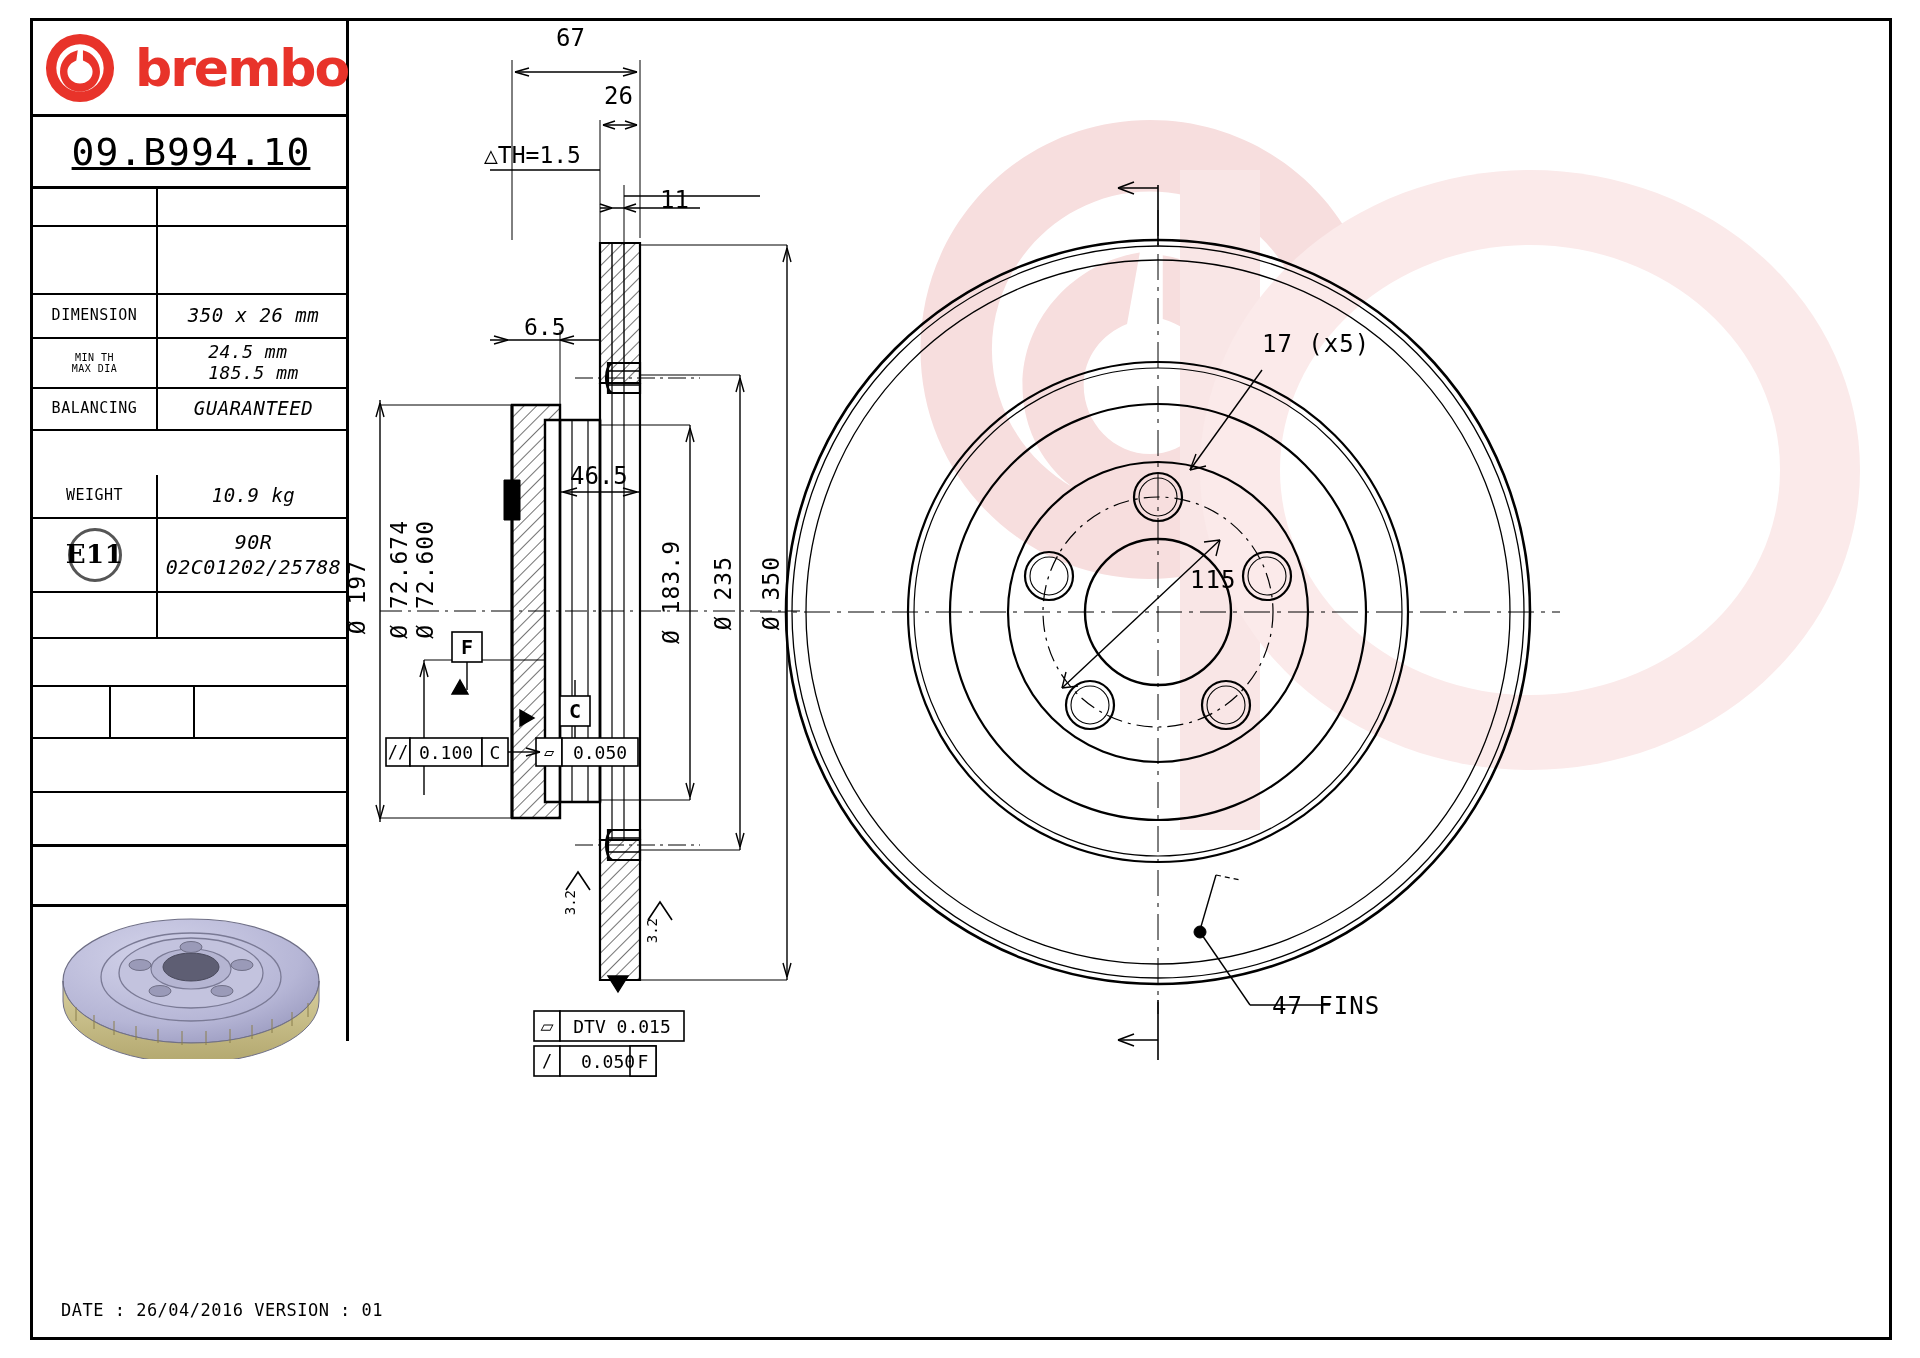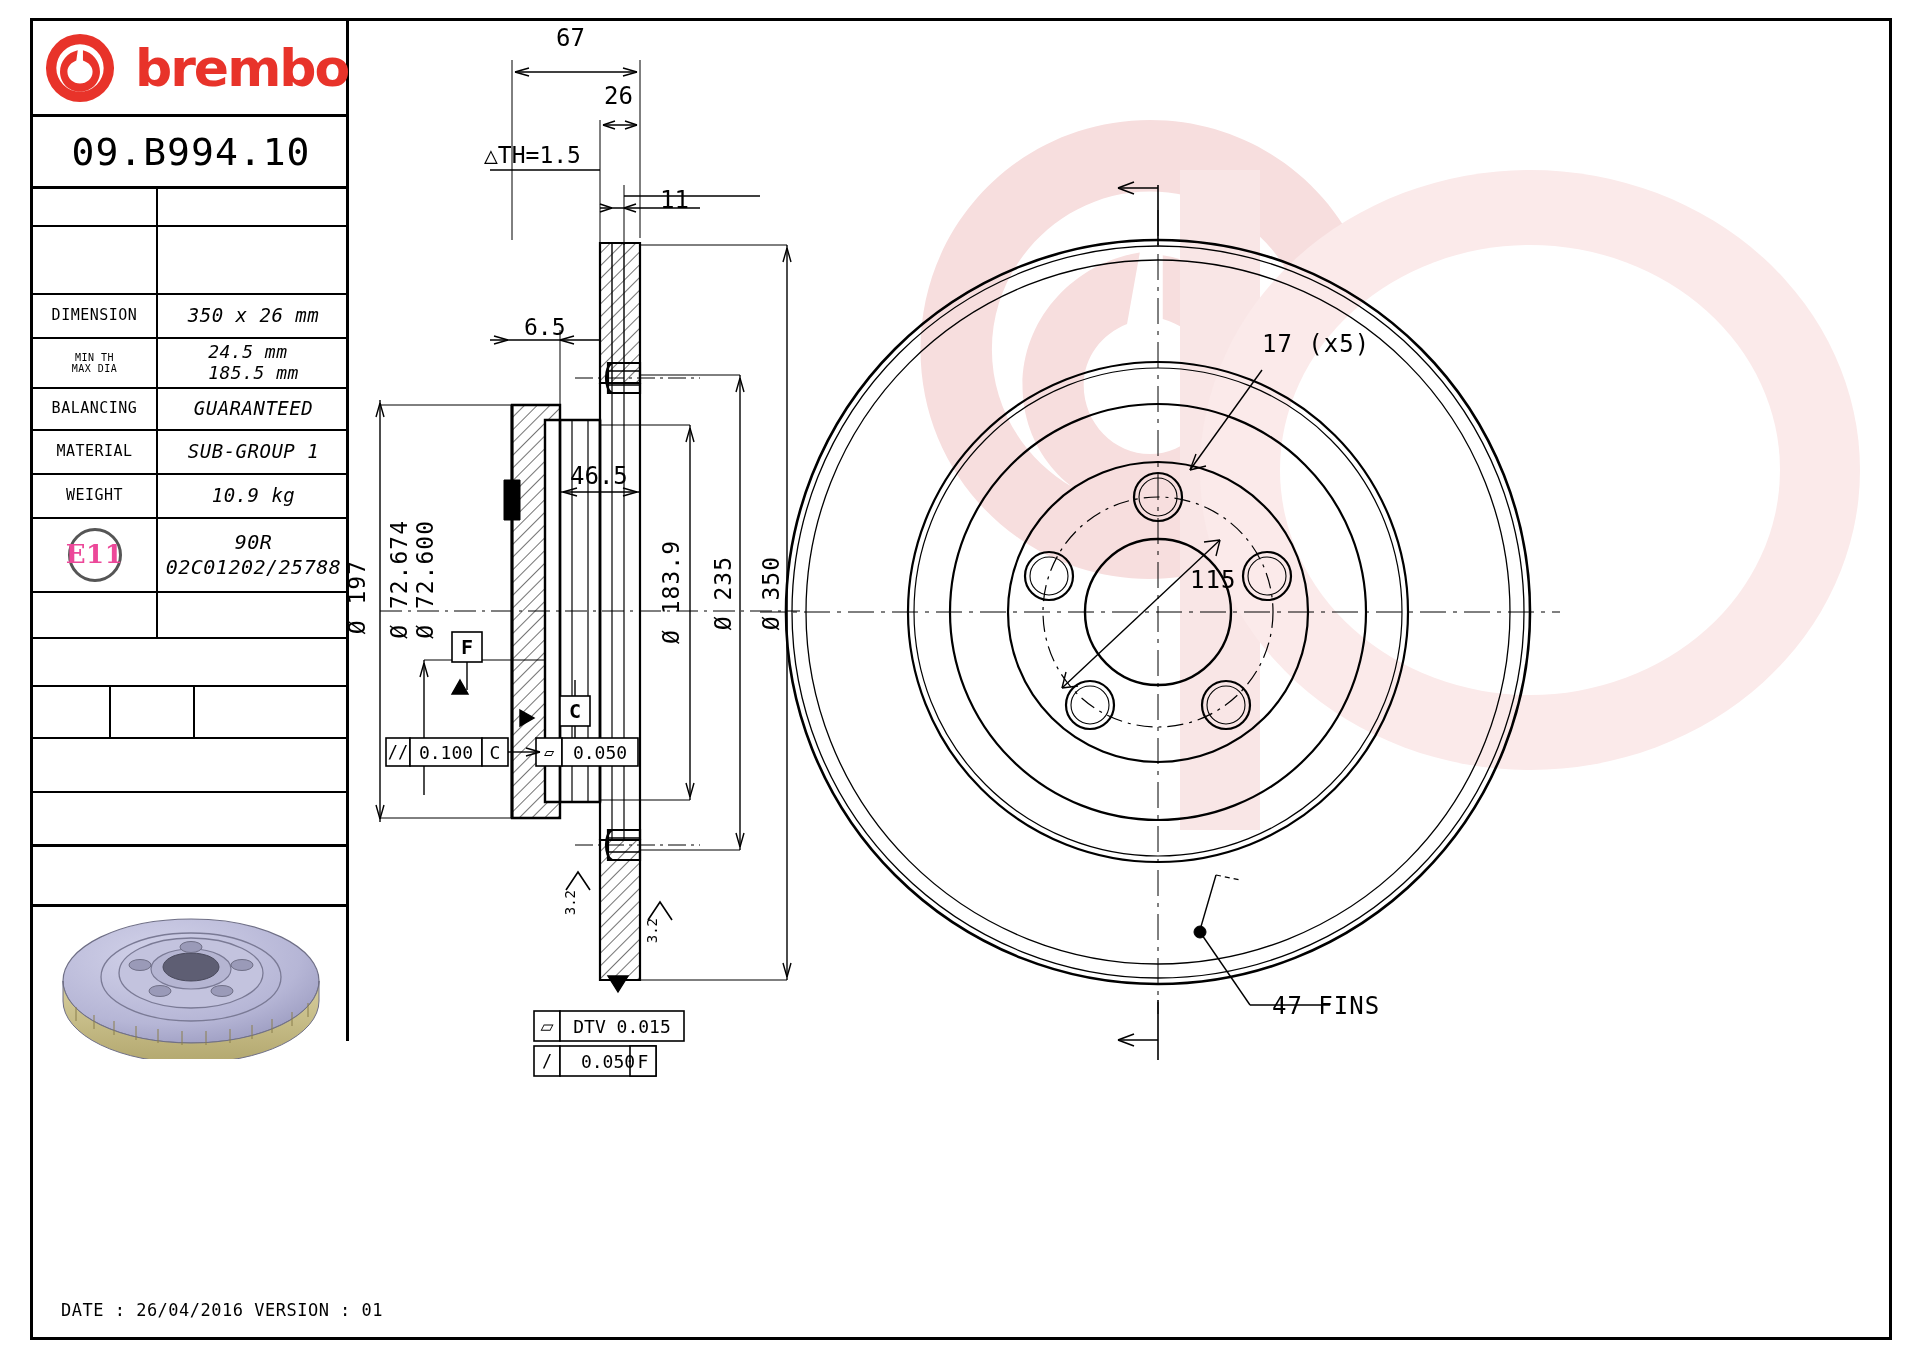--- a/index.html
+++ b/index.html
@@ -36,25 +36,25 @@
               border-right: 2px solid #000; font-size: 15px; letter-spacing: .5px; text-align: center; line-height: 1.15;}
   .tb-cellR { position: absolute; left: 125px; width: 191px; height: 100%;
               display: flex; align-items: center; justify-content: center;
               font-size: 19px; letter-spacing: .5px; text-align: left; line-height: 1.15; font-style: italic;}
   
   #logo-row { position: absolute; left:0; top:0; width:316px; height:96px; border-bottom:3px solid #000;
               display:flex; align-items:center; justify-content:flex-start; padding-left:10px;}
   .brembo-word { color:#e8332a; font-family:"DejaVu Sans", sans-serif; font-weight:bold;
                  font-size:52px; letter-spacing:-2px; margin-left:18px;}
   #code-row { position: absolute; left:0; top:96px; width:316px; height:72px; border-bottom:3px solid #000;
-              display:flex; align-items:center; justify-content:center;}
+              display:flex; align-items:center; justify-content:center;text-decoration:underline;}
   #code-row .code { font-size:38px; letter-spacing:1px; font-family:"DejaVu Sans Mono", monospace;}
   .e11-circle { width:54px; height:54px; border:3px solid #555; border-radius:50%;
                 display:flex; align-items:center; justify-content:center;
-                font-family:"DejaVu Serif", serif; font-weight:bold; font-size:26px; color:#ec4899;}
+                font-family:"DejaVu Serif", serif; font-weight:bold; font-size:26px; color:#000000;}
   #photo-cell { position:absolute; left:0; top:886px; width:316px; height:154px;
                 display:flex; align-items:center; justify-content:center; }
   #datebar { position:absolute; left:33px; top:1290px; width:560px; height:40px;
              display:flex; align-items:center; font-size:17px; letter-spacing:.5px;margin-left:28px;}
   
   #drawing { position:absolute; left:0; top:0; width:1920px; height:1358px; }
 </style>
 </head>
 <body>
 
@@ -331,24 +331,20 @@
 MAX DIA</div>
       <div class="tb-cellR" style="white-space:pre-line;font-size:18px">24.5 mm
 185.5 mm</div>
     </div>
 
     <div class="tb-row" style="top:368px;height:42px">
       <div class="tb-cellL">BALANCING</div>
       <div class="tb-cellR">GUARANTEED</div>
     </div>
 
-    <div class="tb-row" style="top:410px;height:44px">
-      <div class="tb-cellL">MATERIAL</div>
-      <div class="tb-cellR">SUB-GROUP 1</div>
-    </div>
 
     <div class="tb-row" style="top:454px;height:44px">
       <div class="tb-cellL">WEIGHT</div>
       <div class="tb-cellR">10.9 kg</div>
     </div>
 
     <div class="tb-row" style="top:498px;height:74px">
       <div class="tb-cellL">
         <span class="e11-circle">E11</span>
       </div>

